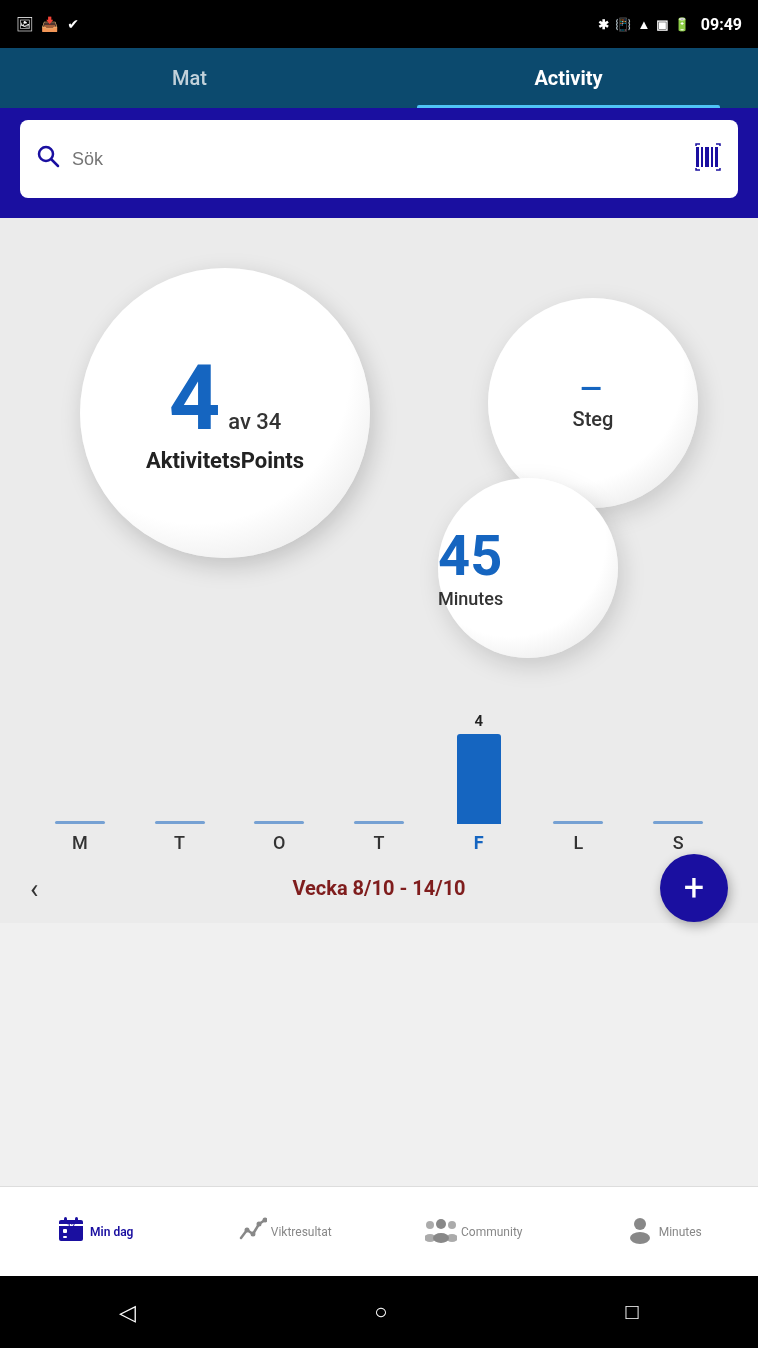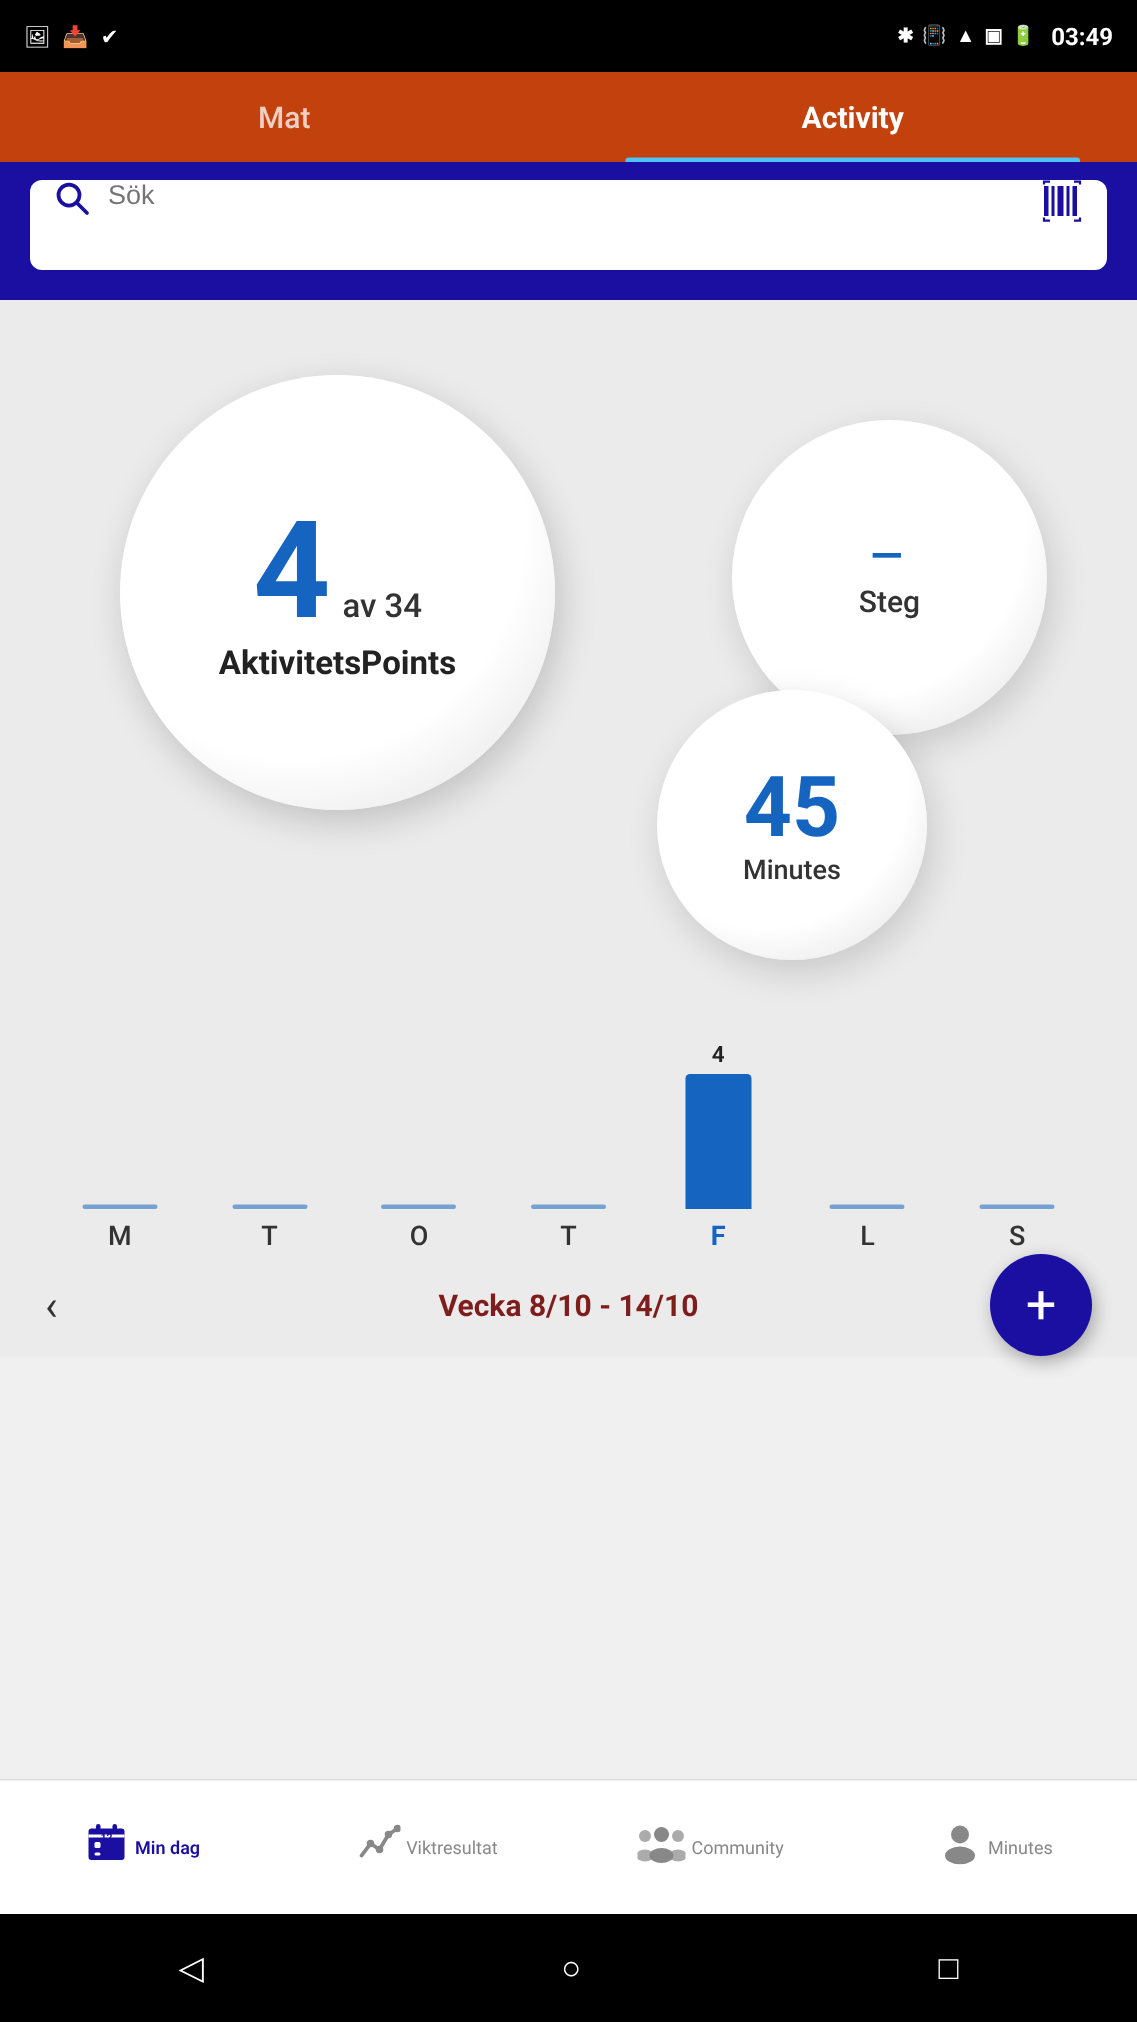--- a/index.html
+++ b/index.html
@@ -23,21 +23,21 @@
       padding: 0 16px;
       color: #fff;
       font-size: 14px;
     }
     .status-bar-left { display: flex; align-items: center; gap: 8px; }
     .status-bar-right { display: flex; align-items: center; gap: 6px; font-size: 15px; font-weight: bold; }
 
     
     .top-nav {
       width: 100%;
-      background: #c2410c;
+      background: #0c4a6e;
       padding-bottom: 0;
     }
     .tab-row {
       display: flex;
       align-items: center;
       height: 60px;
     }
     .tab-item {
       flex: 1;
       display: flex;
@@ -67,23 +67,23 @@
 
     
     .search-area {
       background: #1a0fa0;
       padding: 12px 20px 20px 20px;
     }
     .search-box {
       background: #fff;
       border-radius: 8px;
       display: flex;
-      align-items: flex-start;
+      align-items: center;
       padding: 0 16px;
-      height: 60px;
+      height: 78px;
     }
     .search-icon-wrap {
       color: #1a0fa0;
       font-size: 24px;
       margin-right: 12px;
     }
     .search-input {
       flex: 1;
       border: none;
       outline: none;
@@ -188,21 +188,20 @@
       position: absolute;
       right: 140px;
       top: 240px;
       width: 180px;
       height: 180px;
       border-radius: 50%;
       background: radial-gradient(circle at 40% 35%, #fff 60%, #ddd 100%);
       box-shadow: 4px 8px 24px rgba(0,0,0,0.15);
       display: flex;
       flex-direction: column;
-      align-items: center;
       justify-content: center;
       z-index: 4;
     }
     .bubble-small-num {
       font-size: 56px;
       font-weight: 700;
       color: #1565c0;
       line-height: 1;
     }
     .bubble-small-label {
@@ -361,21 +360,21 @@
     <span>🖼</span>
     <span>📥</span>
     <span>✔</span>
   </div>
   <div class="status-bar-right">
     <span style="font-size:13px">✱</span>
     <span style="font-size:13px">📳</span>
     <span style="font-size:13px">▲</span>
     <span style="font-size:13px">▣</span>
     <span style="font-size:13px">🔋</span>
-    <span style="font-size:16px; font-weight:bold; margin-left:4px">03:49</span>
+    <span style="font-size:16px; font-weight:bold; margin-left:4px">09:49</span>
   </div>
 </div>
 
 <div class="top-nav">
   <div class="tab-row">
     <div class="tab-item">
       <span>Mat</span>
     </div>
     <div class="tab-item active">
       <span>Activity</span>

